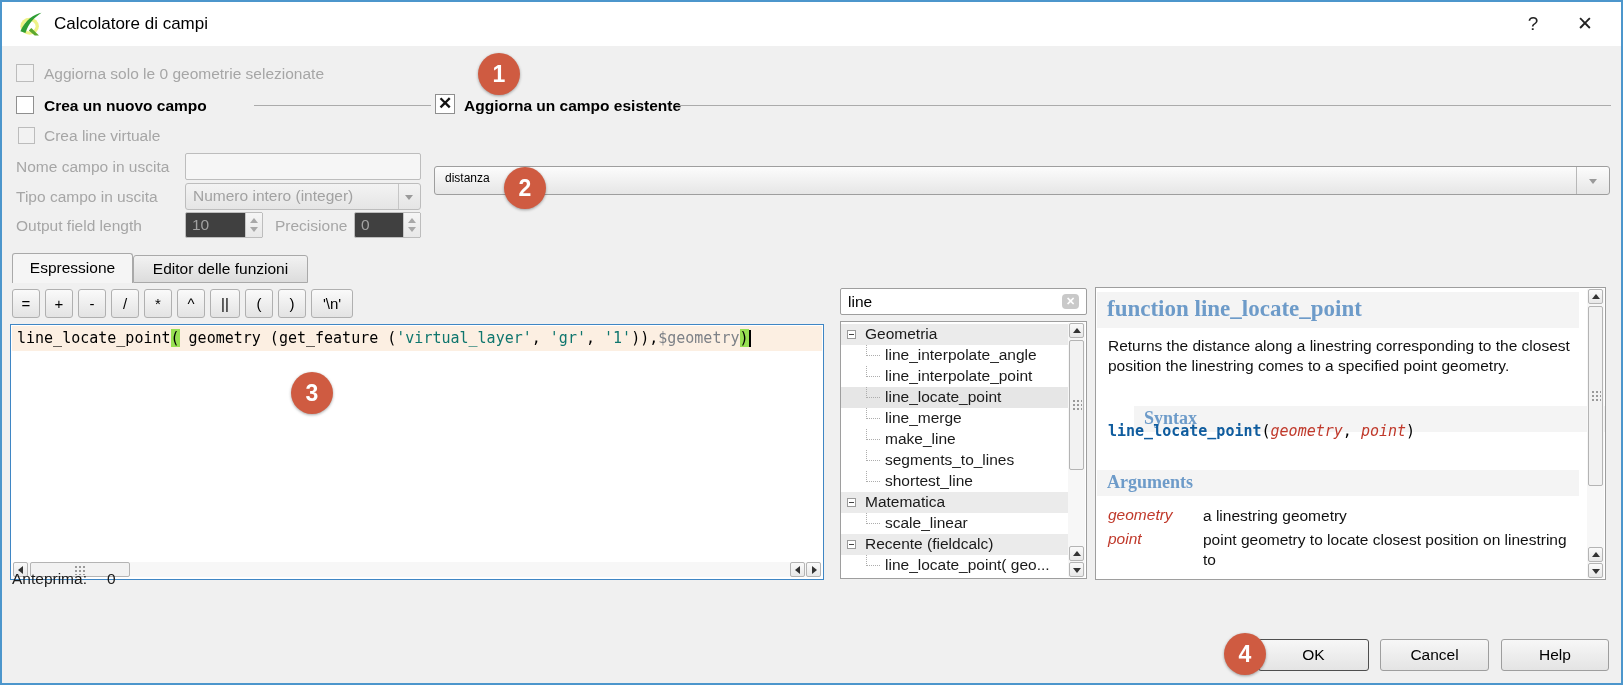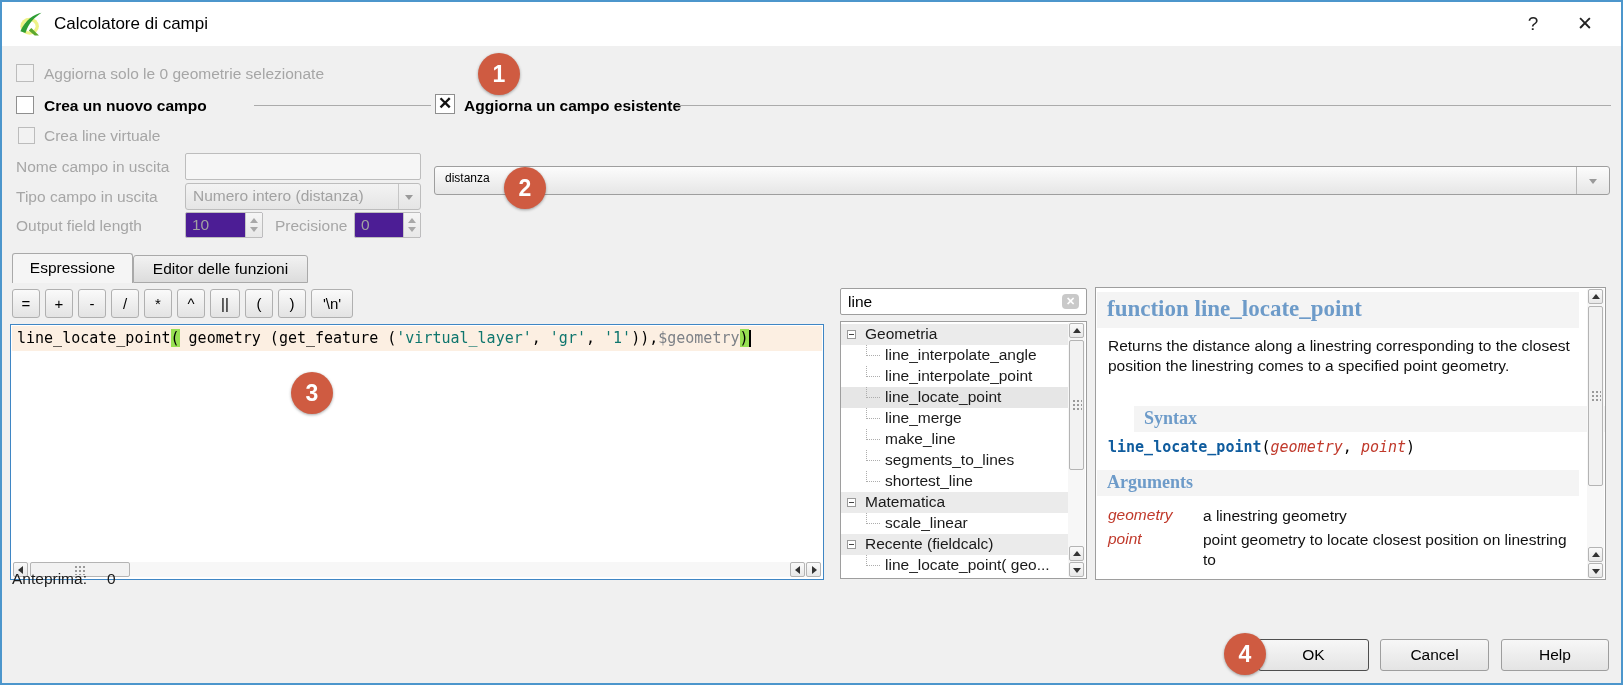--- a/index.html
+++ b/index.html
@@ -16,21 +16,21 @@
   .lbl { position:absolute; font-size:15.5px; color:#1a1a1a; white-space:nowrap; }
   .lbl.dis { color:#a6a6a6; }
   .lbl.bold { font-weight:bold; color:#000; }
   .groupline { position:absolute; height:1px; background:#ababab; }
 
   .inp { position:absolute; background:#f6f6f6; border:1px solid #bdbdbd; border-radius:2px; }
   .combo-dis { position:absolute; background:linear-gradient(#f3f3f3,#e5e5e5); border:1px solid #bdbdbd; border-radius:3px; font-size:15.5px; color:#a2a2a2; padding:3px 0 0 7px; }
   .combo-dis .arrowbox, .spin .arrows { position:absolute; right:0; top:0; bottom:0; border-left:1px solid #c6c6c6; }
   .combo-dis .arrowbox { width:22px; }
   .tri-down { position:absolute; width:0; height:0; border-left:4px solid transparent; border-right:4px solid transparent; border-top:5px solid #9a9a9a; }
-  .spin { position:absolute; background:#4c1d95; border:1px solid #bdbdbd; border-radius:2px; font-size:15.5px; color:#a2a2a2; padding:3px 0 0 6px; }
+  .spin { position:absolute; background:#404040; border:1px solid #bdbdbd; border-radius:2px; font-size:15.5px; color:#a2a2a2; padding:3px 0 0 6px; }
   .spin .arrows { width:17px; background:linear-gradient(#f5f5f5,#e8e8e8); }
   .spin .up, .spin .dn { position:absolute; left:4px; width:0; height:0; border-left:4px solid transparent; border-right:4px solid transparent; }
   .spin .up { top:5px; border-bottom:5px solid #a8a8a8; }
   .spin .dn { bottom:5px; border-top:5px solid #a8a8a8; }
 
   .combo-en { position:absolute; background:linear-gradient(#fcfcfc,#e6e6e6); border:1px solid #9e9e9e; border-radius:3px; font-size:12px; color:#000; padding:4px 0 0 10px; }
   .combo-en .arrowbox { position:absolute; right:0; top:0; bottom:0; width:33px; border-left:1px solid #b8b8b8; }
 
   .badge { position:absolute; width:42px; height:42px; border-radius:50%; background:#cf5b41; color:#fff; font-size:23px; font-weight:bold; text-align:center; line-height:42px; box-shadow:0 1px 3px rgba(0,0,0,.35); z-index:50; }
 
@@ -124,21 +124,21 @@
   <div class="badge" style="left:476px; top:51px;">1</div>
 
   <div class="chk disabled" style="left:16px; top:125px; width:17px; height:17px;"></div>
   <span class="lbl dis" style="left:42px; top:125px;">Crea line virtuale</span>
 
   <span class="lbl dis" style="left:14px; top:156px;">Nome campo in uscita</span>
   <div class="inp" style="left:183px; top:151px; width:236px; height:27px;"></div>
 
   <span class="lbl dis" style="left:14px; top:186px;">Tipo campo in uscita</span>
   <div class="combo-dis" style="left:183px; top:181px; width:236px; height:27px;">
-    <span>Numero intero (distanza)</span>
+    <span>Numero intero (integer)</span>
     <span class="arrowbox">
         <span class="tri-down" style="left:6px; top:11px;"></span>
       </span>
   </div>
 
   <span class="lbl dis" style="left:14px; top:215px;">Output field length</span>
   <div class="spin" style="left:183px; top:210px; width:78px; height:26px;">
     <span>10</span>
     <span class="arrows">
         <span class="up"></span>
@@ -264,21 +264,21 @@
       <div class="sbtn" style="left:1px; bottom:0;">
           <span class="t tri-d"></span>
         </div>
     </div>
   </div>
 
   <div class="helpbox">
     <div class="hband htitle">function line_locate_point</div>
     <div class="hpara" style="top:48px;">Returns the distance along a linestring corresponding to the closest position the linestring comes to a specified point geometry.</div>
     <div class="hband hsub" style="top:118px;margin-left:37px;">Syntax</div>
-    <div class="hcode" style="top:150px;"><span class="fn">line_locate_point</span><span>(</span><span class="arg">geometry</span><span>, </span><span class="arg">point</span><span>)</span></div>
+    <div class="hcode" style="top:134px;"><span class="fn">line_locate_point</span><span>(</span><span class="arg">geometry</span><span>, </span><span class="arg">point</span><span>)</span></div>
     <div class="hband hsub" style="top:182px;">Arguments</div>
     <div class="argrow" style="top:218px;">
       <span class="argname">geometry</span>
       <span class="argdesc">a linestring geometry</span>
     </div>
     <div class="argrow" style="top:242px;">
       <span class="argname">point</span>
       <span class="argdesc">point geometry to locate closest position on linestring to</span>
     </div>
     <div class="vscroll" style="right:1px;">

